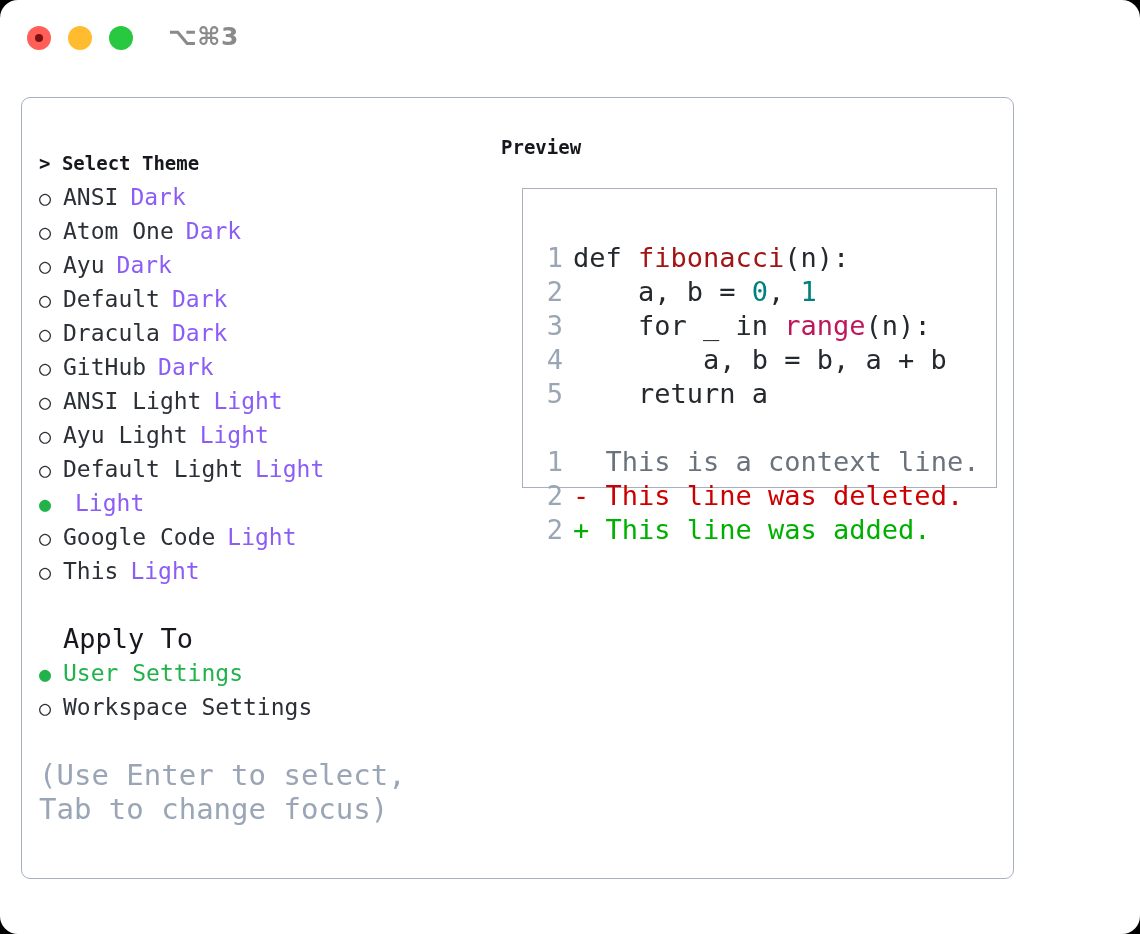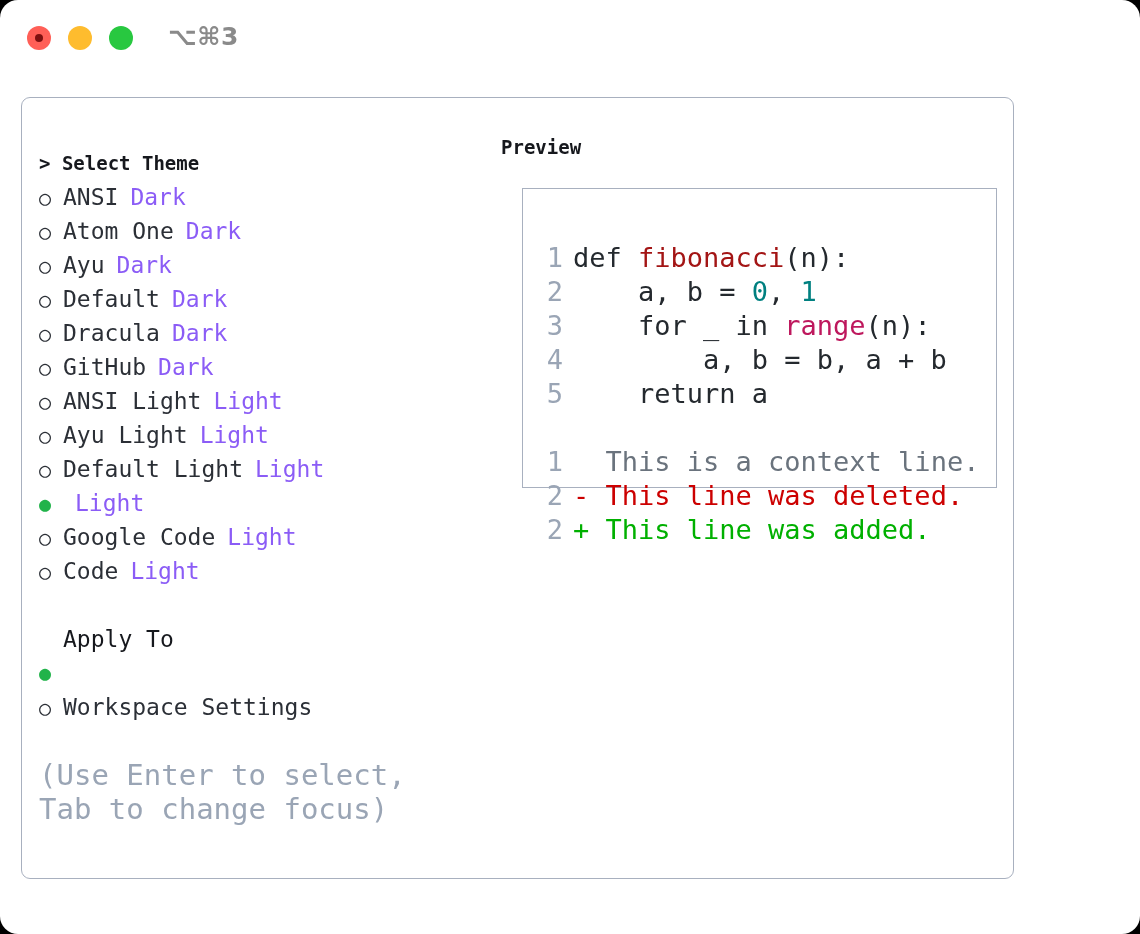--- a/index.html
+++ b/index.html
@@ -124,21 +124,21 @@
   }
   .bullet.on { color: #21b34a; }
   .opt-label { color: #2b2f36; }
   .opt.selected .opt-label { color: #21b34a; }
   .opt-tag {
     color: #8b5cf6;
     margin-left: 12px;
   }
 
   .subhead {
-    font-size: 23px;
+    font-size: 27px;
     color: #16181d;
     line-height: 34px;
     margin-left: 24px;
     white-space: pre;
   }
 
   .gap-sm { height: 34px; }
 
   .hint {
     font-size: 29px;
@@ -210,29 +210,29 @@
           <li class="opt"><span class="bullet">○</span><span class="opt-label">Atom One</span><span class="opt-tag">Dark</span></li>
           <li class="opt"><span class="bullet">○</span><span class="opt-label">Ayu</span><span class="opt-tag">Dark</span></li>
           <li class="opt"><span class="bullet">○</span><span class="opt-label">Default</span><span class="opt-tag">Dark</span></li>
           <li class="opt"><span class="bullet">○</span><span class="opt-label">Dracula</span><span class="opt-tag">Dark</span></li>
           <li class="opt"><span class="bullet">○</span><span class="opt-label">GitHub</span><span class="opt-tag">Dark</span></li>
           <li class="opt"><span class="bullet">○</span><span class="opt-label">ANSI Light</span><span class="opt-tag">Light</span></li>
           <li class="opt"><span class="bullet">○</span><span class="opt-label">Ayu Light</span><span class="opt-tag">Light</span></li>
           <li class="opt"><span class="bullet">○</span><span class="opt-label">Default Light</span><span class="opt-tag">Light</span></li>
           <li class="opt selected"><span class="bullet on">●</span><span class="opt-tag">Light</span></li>
           <li class="opt"><span class="bullet">○</span><span class="opt-label">Google Code</span><span class="opt-tag">Light</span></li>
-          <li class="opt"><span class="bullet">○</span><span class="opt-label">Code</span><span class="opt-tag">Light</span></li>
+          <li class="opt"><span class="bullet">○</span><span class="opt-label">This</span><span class="opt-tag">Light</span></li>
         </ul>
 
       <div class="gap-sm"></div>
 
       <div class="subhead">Apply To</div>
 
       <ul class="opt-list" id="apply-list">
-          <li class="opt selected"><span class="bullet on">●</span></li>
+          <li class="opt selected"><span class="bullet on">●</span><span class="opt-label">User Settings</span></li>
           <li class="opt"><span class="bullet">○</span><span class="opt-label">Workspace Settings</span></li>
         </ul>
 
       <div class="gap-sm"></div>
 
       <div class="hint">(Use Enter to select, Tab to change focus)</div>
     </div>
 
     <div class="col-right">
       <div class="section-title">Preview</div>

